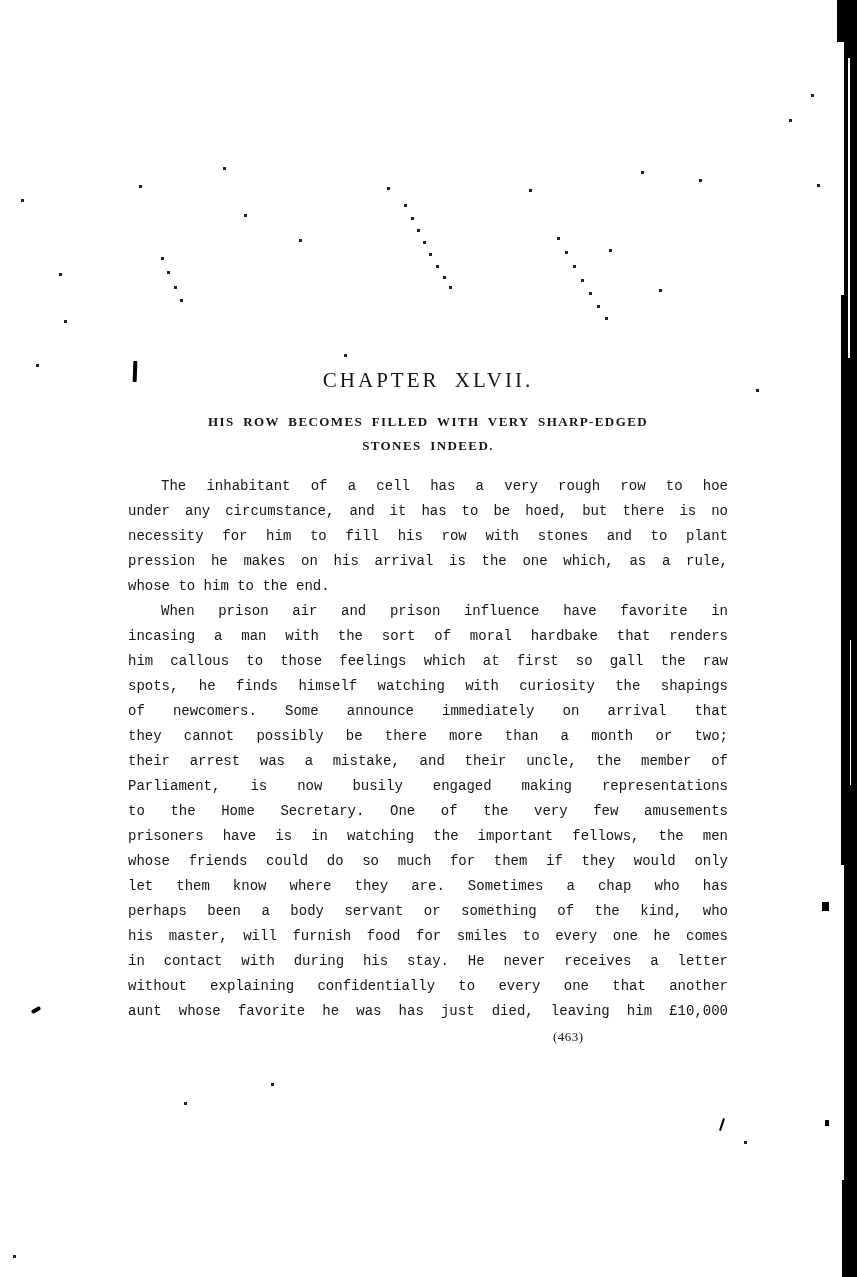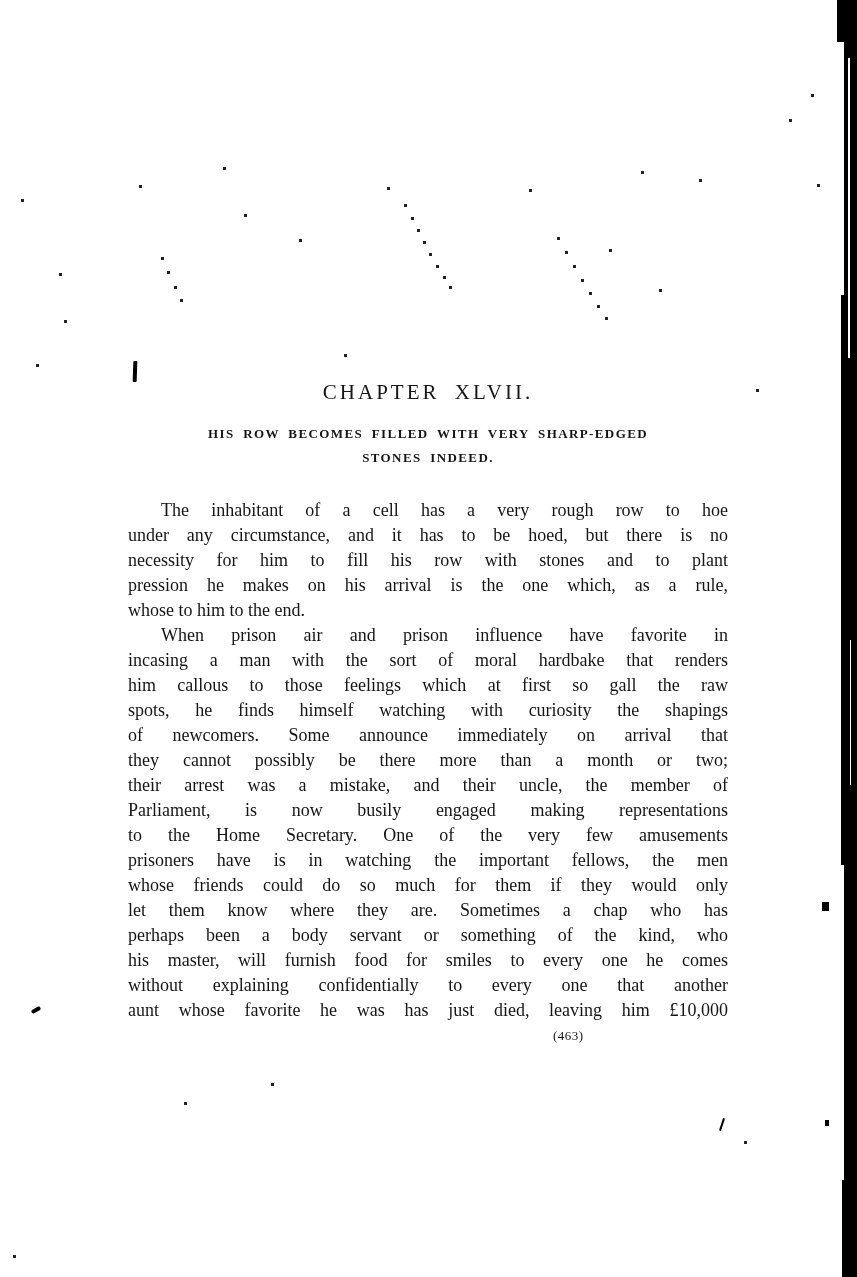--- a/index.html
+++ b/index.html
@@ -45,30 +45,30 @@
   
   .ink { position:absolute; background:#000; }
   #mark-bar   { left:133px; top:361px; width:4px; height:21px; border-radius:1px; transform:rotate(2deg); }
   #mark-comma { left:31px;  top:1008px; width:10px; height:4px; border-radius:2px; transform:rotate(-28deg); }
   #mark-slash { left:721px; top:1118px; width:2px; height:13px; transform:rotate(18deg); }
 
   
   .text-col { position:absolute; left:128px; top:368px; width:600px; }
 
   .chapter-heading {
-    margin:12px; font-size:21px; font-weight:normal;
+    margin:0; font-size:21px; font-weight:normal;
     letter-spacing:3px; word-spacing:7px;
     text-align:center; line-height:24px;
   }
   .subtitle {
     margin-top:18px; font-size:13px; font-weight:bold;
     letter-spacing:1.4px; word-spacing:4px;
     text-align:center; line-height:24px;
   }
-  .body-text { margin-top:28px; font-size:18px; line-height:25px; }
+  .body-text { margin-top:16px; font-size:14px; line-height:25px;font-family:Liberation Mono, monospace; }
   .line { text-align:justify; text-align-last:justify; height:25px; white-space:normal; }
   .line.indent { padding-left:33px; }
   .line.last { text-align-last:left; }
 
   .page-number { margin-top:5px; font-size:13px; letter-spacing:0.5px; padding-left:425px; }
 </style>
 </head>
 <body>
 
 <div class="page">
@@ -105,19 +105,20 @@
         <div class="line">of newcomers.  Some announce immediately on arrival that</div>
         <div class="line">they cannot possibly be there more than a month or two;</div>
         <div class="line">their arrest was a mistake, and their uncle, the member of</div>
         <div class="line">Parliament, is now busily engaged making representations</div>
         <div class="line">to the Home Secretary.  One of the very few amusements</div>
         <div class="line">prisoners have is in watching the important fellows, the men</div>
         <div class="line">whose friends could do so much for them if they would only</div>
         <div class="line">let them know where they are.  Sometimes a chap who has</div>
         <div class="line">perhaps been a body servant or something of the kind, who</div>
         <div class="line">his master, will furnish food for smiles to every one he comes</div>
+        <div class="line">in contact with during his stay.  He never receives a letter</div>
         <div class="line">without explaining confidentially to every one that another</div>
         <div class="line">aunt whose favorite he was has just died, leaving him £10,000</div>
       </div>
     <div class="page-number">(463)</div>
   </div>
 
 </div>
 
 </body></html>

